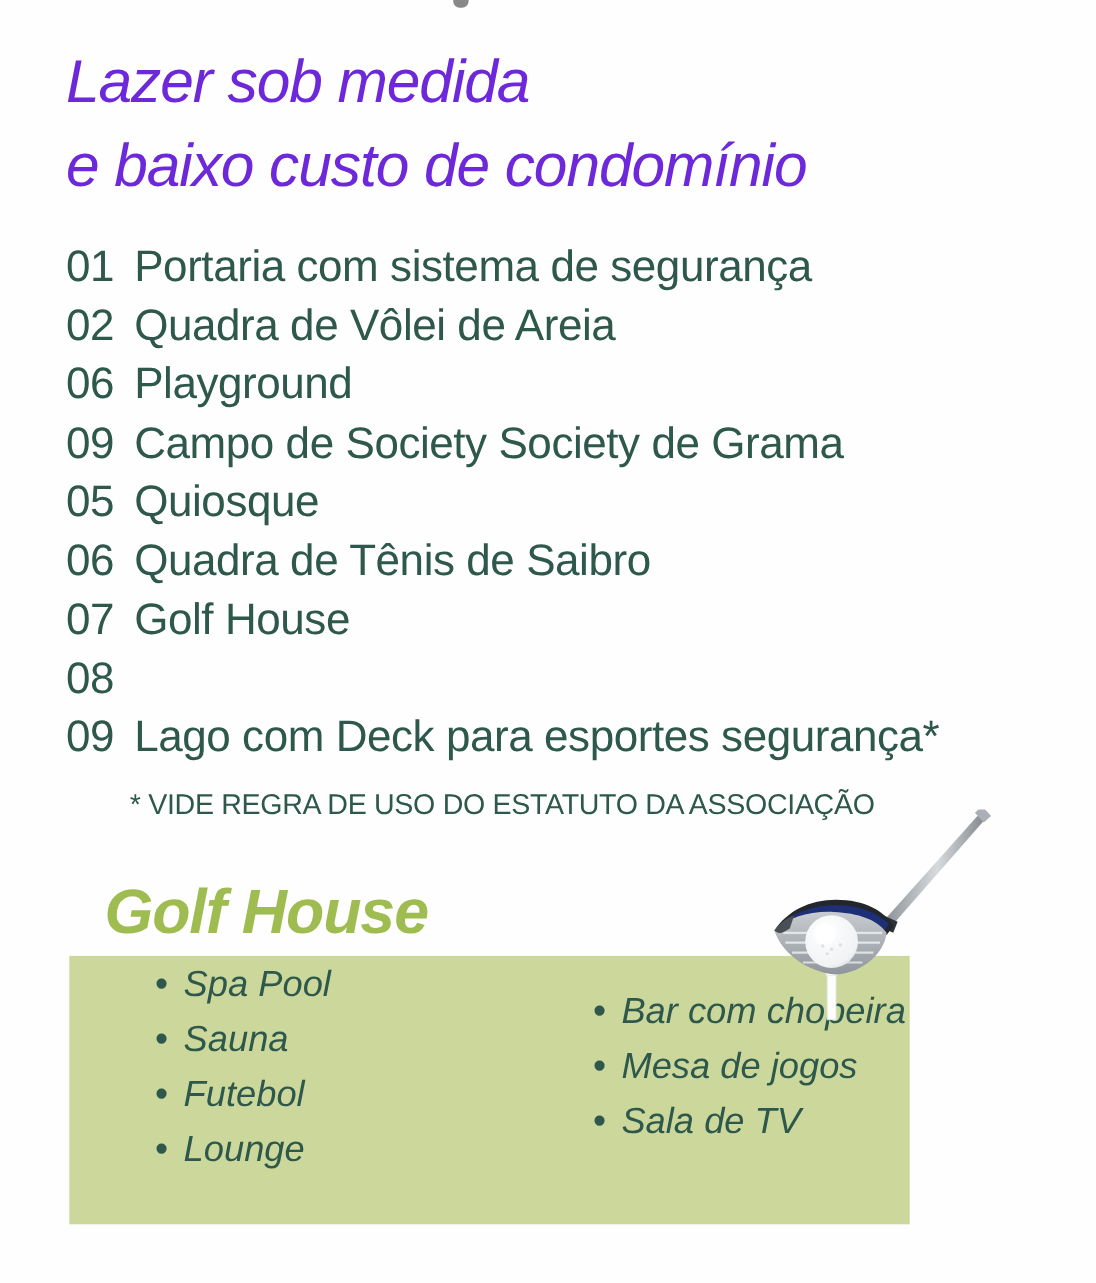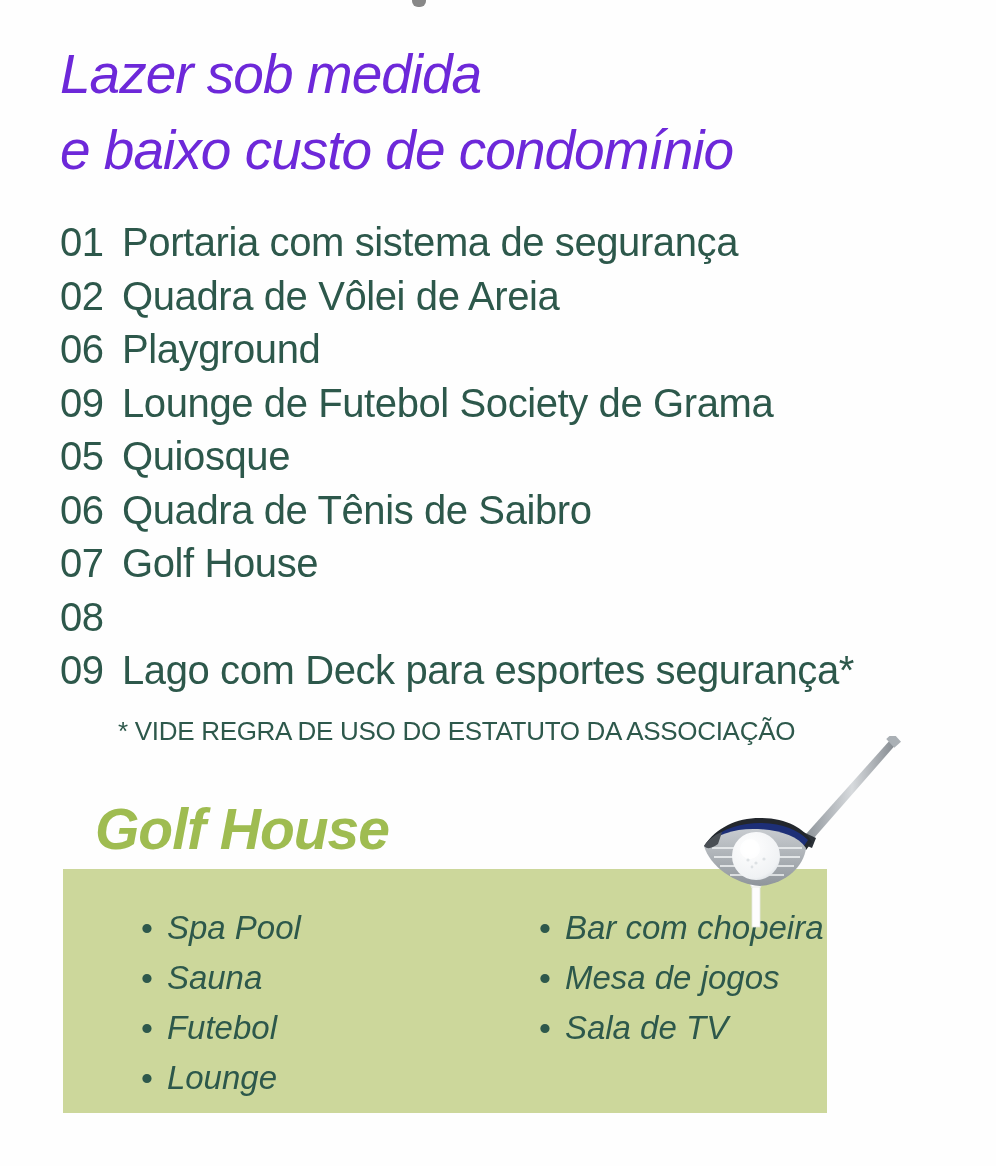--- a/index.html
+++ b/index.html
@@ -88,21 +88,21 @@
   .golf-house-box {
     position: absolute;
     left: 63px;
     top: 869px;
     width: 764px;
     height: 244px;
     background: #ccd79b;
   }
   .gh-columns {
     display: flex;
-    padding-top: 34px;
+    align-items: center;
   }
   .gh-col {
     list-style: none;
     margin: 0;
     padding: 0;
     color: #2d584b;
     font-style: italic;
     font-size: 33px;
   }
   .gh-col.left  { margin-left: 78px;  width: 320px; }
@@ -147,21 +147,21 @@
     <li>
       <span class="num">02</span>
       <span>Quadra de Vôlei de Areia</span>
     </li>
     <li>
       <span class="num">06</span>
       <span>Playground</span>
     </li>
     <li>
       <span class="num">09</span>
-      <span>Lounge de Futebol Society de Grama</span>
+      <span>Campo de Society Society de Grama</span>
     </li>
     <li>
       <span class="num">05</span>
       <span>Quiosque</span>
     </li>
     <li>
       <span class="num">06</span>
       <span>Quadra de Tênis de Saibro</span>
     </li>
     <li>

